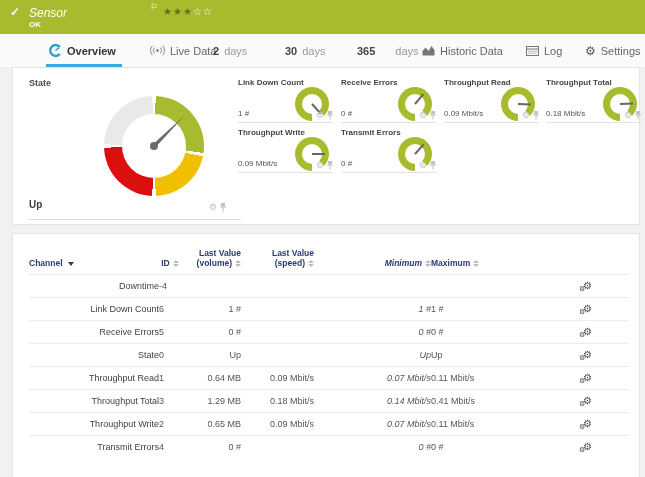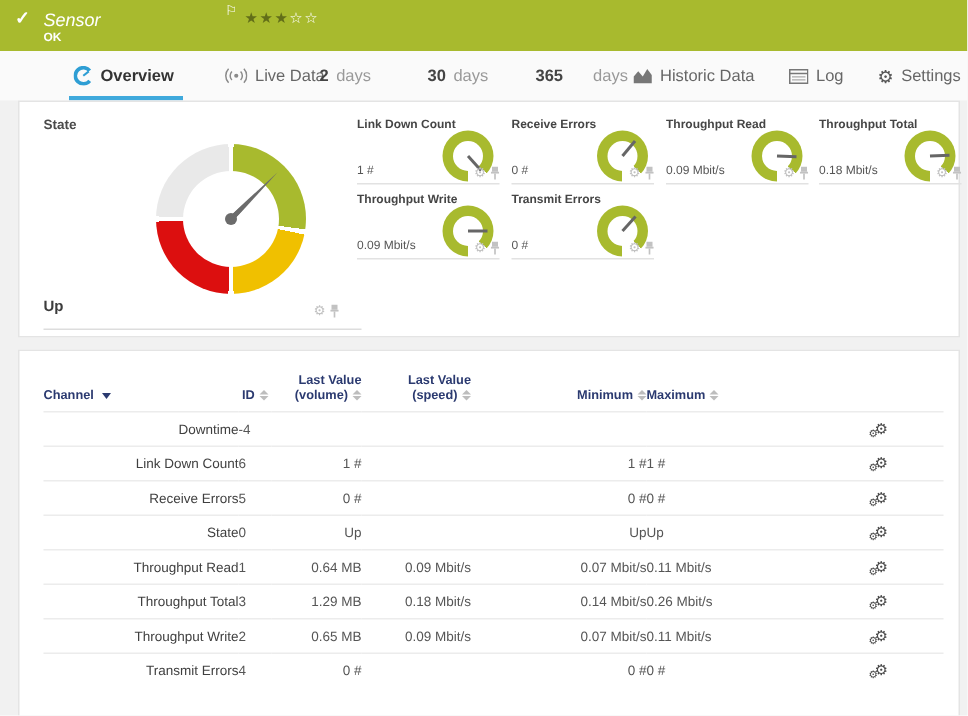--- a/index.html
+++ b/index.html
@@ -82,21 +82,21 @@
   .gear-sm { font-size:9px; color:#c2c2c2; line-height:1; cursor:pointer; }
   .pin-sm { display:block; cursor:pointer; }
 
   
   table { border-collapse:collapse; margin:14px 0 0 16px; width:600px; table-layout:fixed; }
   th { font-size:8.5px; font-weight:bold; color:#2b3a70; vertical-align:bottom; padding-bottom:6px; }
   .c-ch  { width:130px; text-align:left; }
   .c-id  { width:22px; }
   .c-vol { width:60px; text-align:right; }
   .c-spd { width:73px; text-align:right; }
-  .c-min { width:117px; text-align:right; }
+  .c-min { width:117px; text-align:right;font-style:italic; }
   .c-max { width:115px; text-align:left; }
   .c-gr  { width:83px; text-align:center; }
   tbody td { font-size:9px; color:#555; height:23px; border-top:1px solid #ececec; }
   tbody td.c-ch { color:#3f3f3f;text-align:right; }
   tbody tr { cursor:pointer; }
   .caret { display:inline-block; width:0; height:0; border-left:3.5px solid transparent;
     border-right:3.5px solid transparent; border-top:4.5px solid #2b3a70; margin-left:5px; }
   .sort { display:inline-block; vertical-align:-1px; margin-left:3px; cursor:pointer; }
   .sort i { display:block; width:0; height:0; border-left:3px solid transparent; border-right:3px solid transparent; }
   .sort .up { border-bottom:3.5px solid #bdbdbd; margin-bottom:1.5px; }
@@ -350,21 +350,21 @@
     <td class="c-max">0.11 Mbit/s</td>
     <td class="c-gr"><span class="gears">⚙<span class="g2">⚙</span></span></td>
   </tr>
 
   <tr>
     <td class="c-ch">Throughput Total</td>
     <td class="c-id">3</td>
     <td class="c-vol">1.29 MB</td>
     <td class="c-spd">0.18 Mbit/s</td>
     <td class="c-min">0.14 Mbit/s</td>
-    <td class="c-max">0.26 Mbit/s</td>
+    <td class="c-max">0.41 Mbit/s</td>
     <td class="c-gr"><span class="gears">⚙<span class="g2">⚙</span></span></td>
   </tr>
 
   <tr>
     <td class="c-ch">Throughput Write</td>
     <td class="c-id">2</td>
     <td class="c-vol">0.65 MB</td>
     <td class="c-spd">0.09 Mbit/s</td>
     <td class="c-min">0.07 Mbit/s</td>
     <td class="c-max">0.11 Mbit/s</td>

